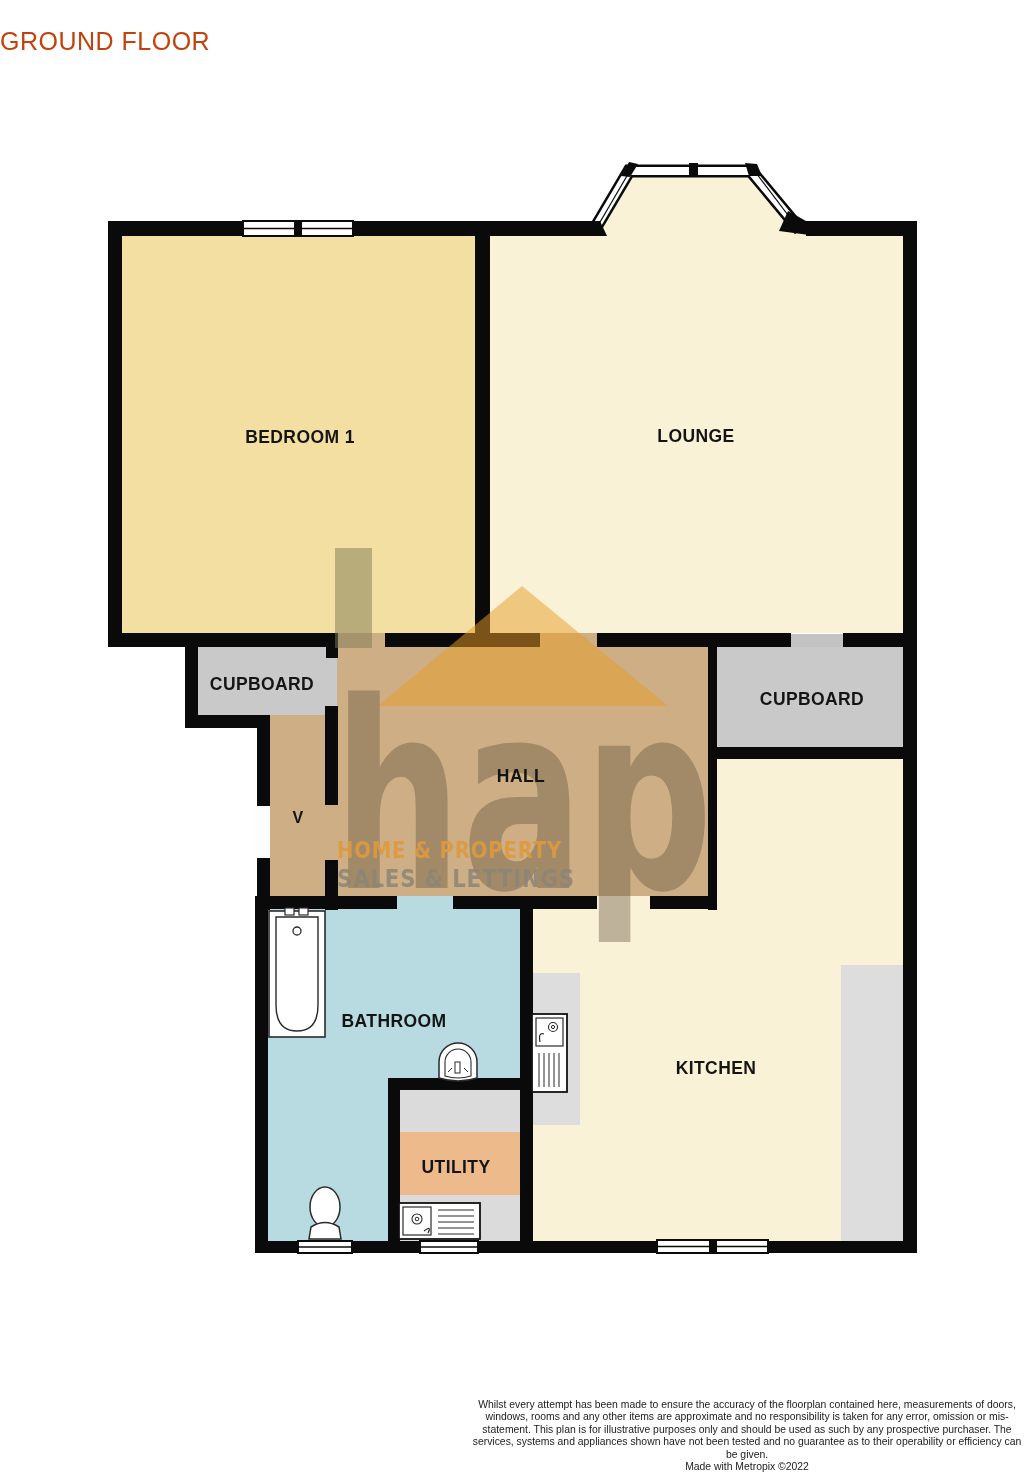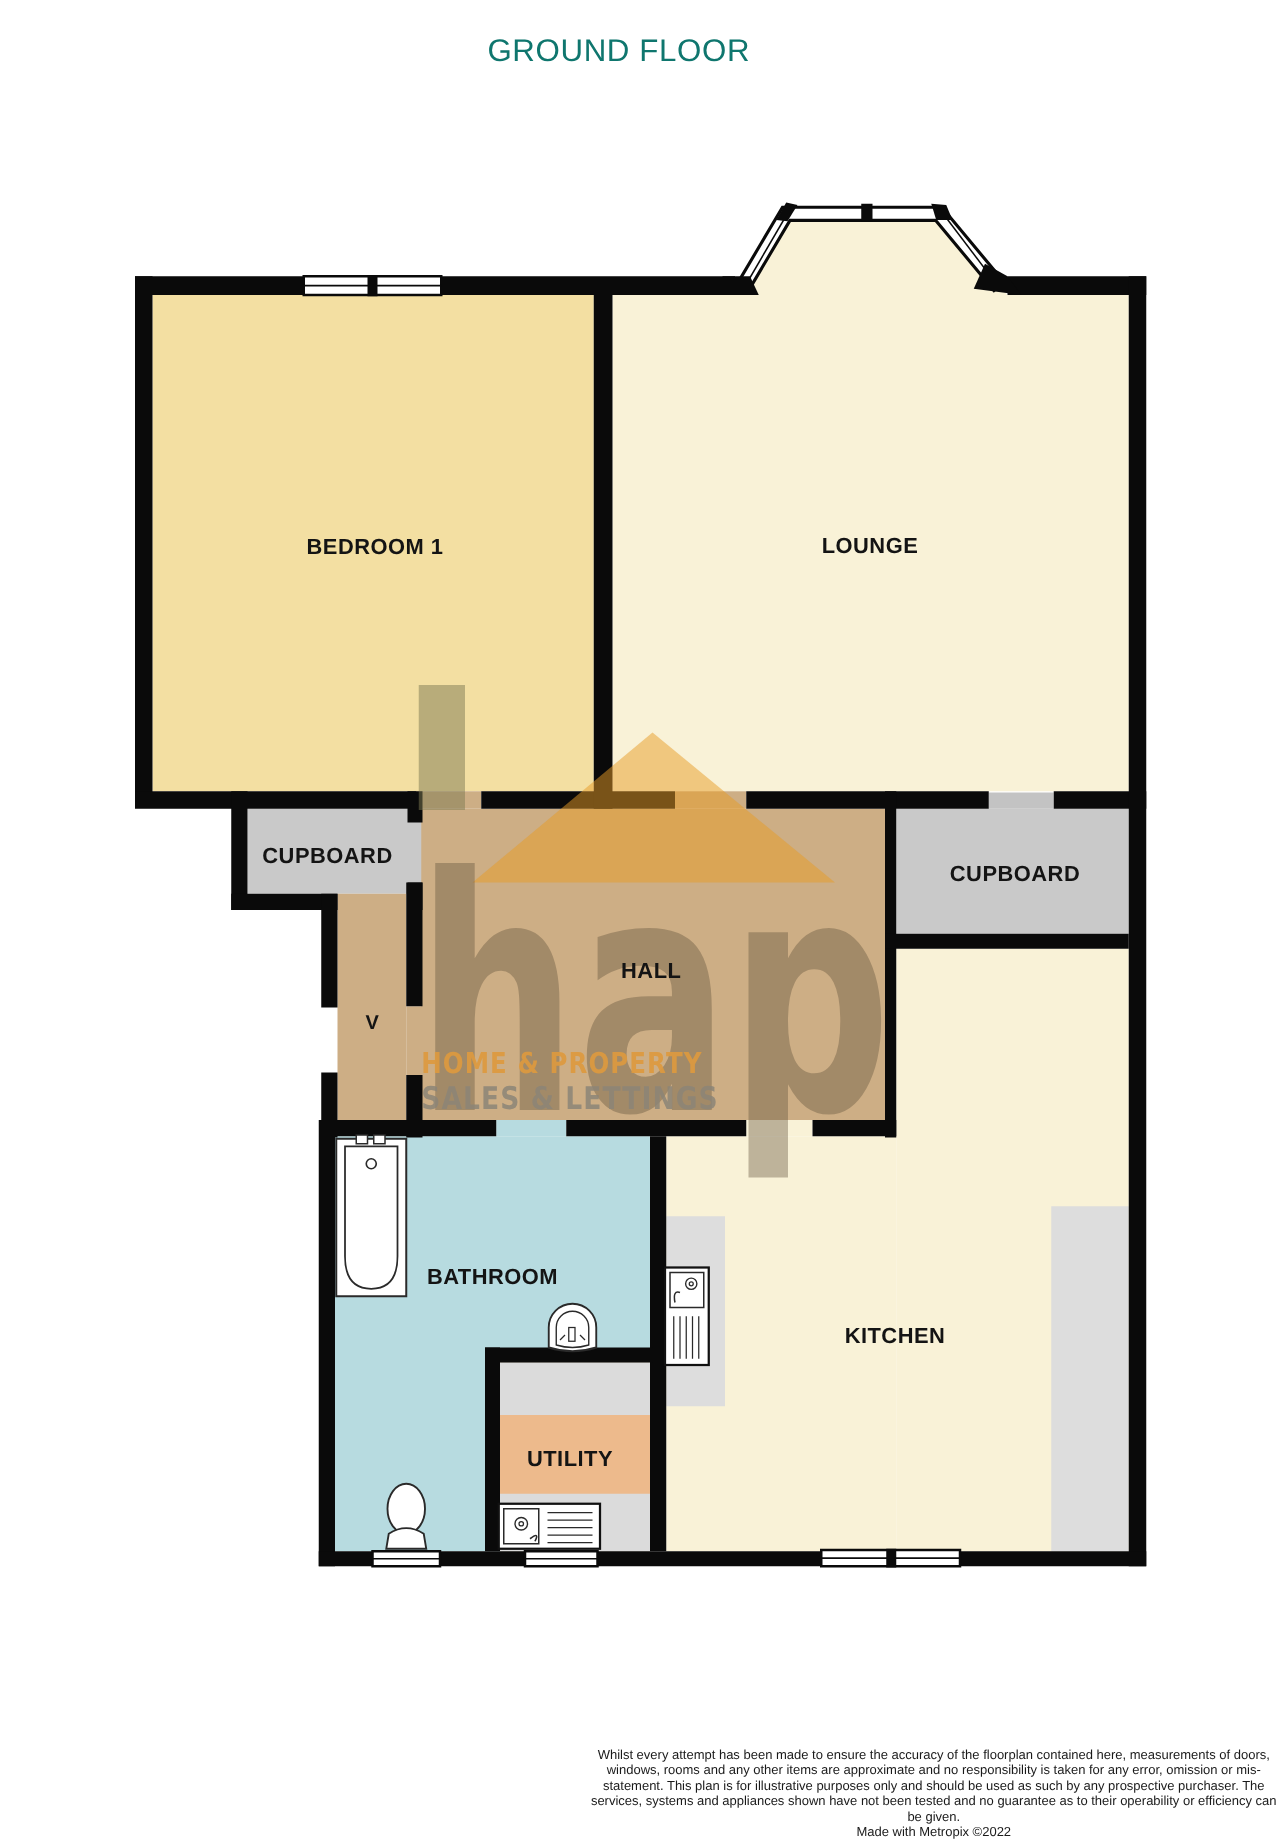--- a/index.html
+++ b/index.html
@@ -1,19 +1,19 @@
 <!DOCTYPE html>
 <html><head>
 <meta charset="utf-8">
 <style>
   html,body{margin:0;padding:0;background:#ffffff;}
   .page{position:relative;width:1024px;height:1477px;background:#ffffff;overflow:hidden;
         font-family:"Liberation Sans", sans-serif;}
-  .title{position:absolute;top:27px;left:0;width:990px;text-align:center;
-         font-size:25px;color:#0f766e;letter-spacing:0.5px;}
+  .title{position:absolute;top:27px;left:0;width:990px;text-align:left;
+         font-size:25px;color:#c2410c;letter-spacing:0.5px;}
   .plan{position:absolute;top:0;left:0;width:1024px;height:1477px;}
   .footer{position:absolute;left:468px;top:1399px;width:558px;text-align:center;
           font-size:10.4px;line-height:12.4px;color:#1a1a1a;}
   .footer p{margin:0;}
   svg .room-label{font-family:"Liberation Sans", sans-serif;font-size:17.5px;font-weight:bold;
          fill:#141414;letter-spacing:0.4px;text-anchor:middle;}
   svg .v-label{font-size:16px;}
   svg .wm-word{font-family:"DejaVu Sans", sans-serif;font-weight:bold;}
   svg .wm-line{font-family:"DejaVu Sans", sans-serif;font-weight:bold;letter-spacing:1px;}
 </style>

